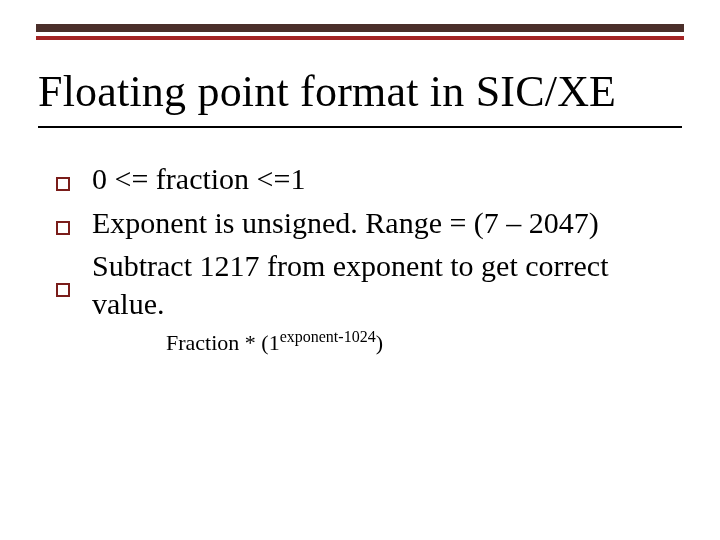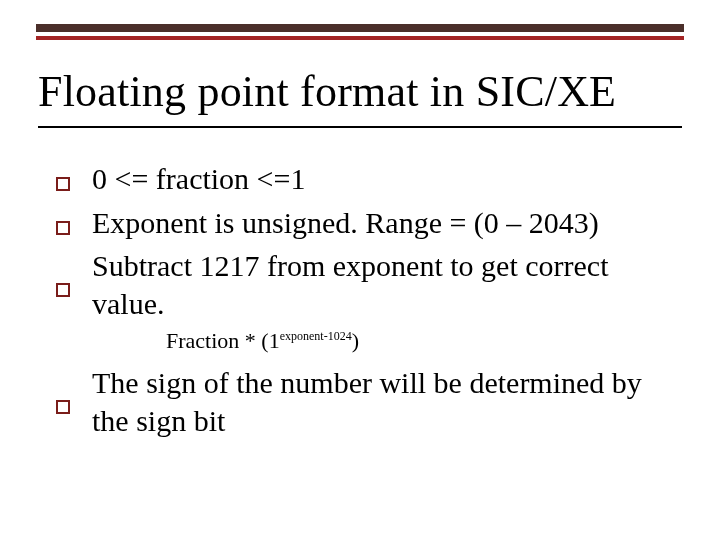--- a/index.html
+++ b/index.html
@@ -71,21 +71,21 @@
   .bullet-text {
     flex: 1 1 auto;
     font-size: 30px;
     line-height: 1.25;
   }
   .formula-row {
     margin: 4px 0 10px 110px;
     font-size: 22px;
   }
   .formula-row sup {
-    font-size: 12px;
+    font-size: 16px;
     vertical-align: super;
   }
 </style>
 </head>
 <body>
 
 <div class="slide">
 
   <div class="top-rule-dark"></div>
   <div class="top-rule-red"></div>
@@ -95,32 +95,28 @@
 
   <div class="body">
 
     <div class="bullet-row">
       <span class="bullet-box"></span>
       <span class="bullet-text">0 &lt;= fraction &lt;=1</span>
     </div>
 
     <div class="bullet-row">
       <span class="bullet-box"></span>
-      <span class="bullet-text">Exponent is unsigned. Range = (0 – 2043)</span>
+      <span class="bullet-text">Exponent is unsigned. Range = (7 – 2047)</span>
     </div>
 
     <div class="bullet-row">
       <span class="bullet-box"></span>
       <span class="bullet-text">Subtract 1217 from exponent to get correct value.</span>
     </div>
 
 
     <div class="formula-row">
       <span>Fraction * (1</span><sup>exponent-1024</sup><span>)</span>
     </div>
 
-    <div class="bullet-row">
-      <span class="bullet-box"></span>
-      <span class="bullet-text">The sign of the number will be determined by the sign bit</span>
-    </div>
 
   </div>
 </div>
 
 </body></html>

